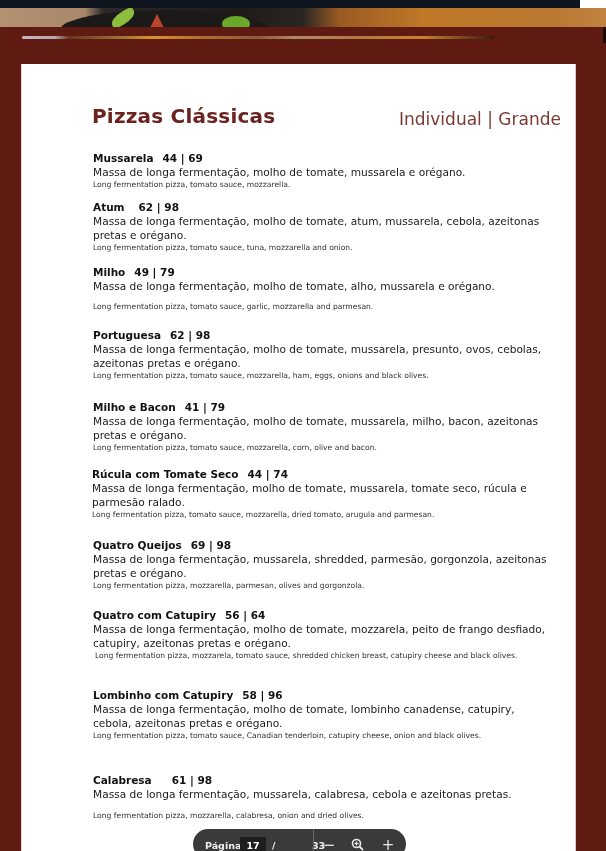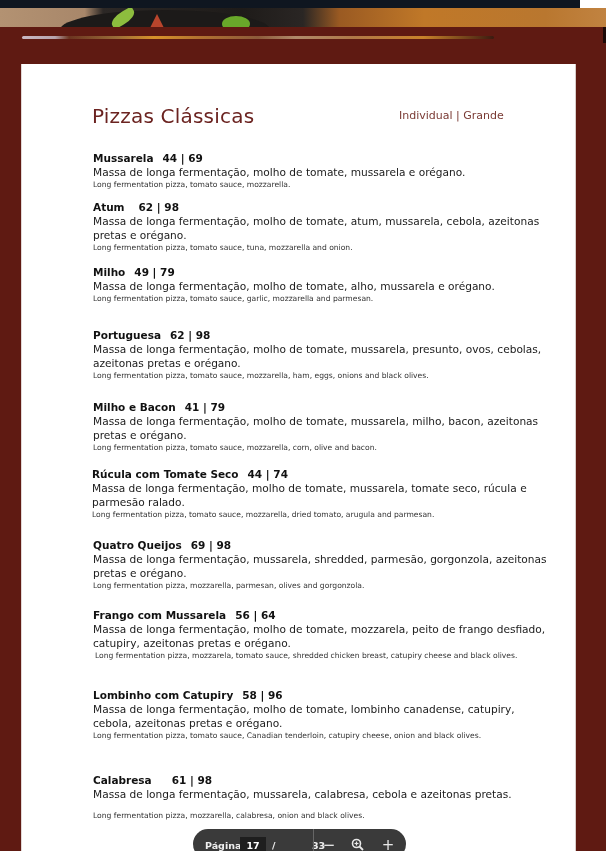--- a/index.html
+++ b/index.html
@@ -38,25 +38,25 @@
   .right-edge {
     position: absolute; right: 0; top: 27px; width: 3px; height: 16px; background: #1d0a08;
   }
   .page {
     position: absolute; left: 21px; top: 64px; width: 553px; height: 787px;
     background: #ffffff; border-left: 1px solid #e2d8d6; border-right: 1px solid #d7cdcb;
     overflow: hidden;
   }
   .section-title {
     position: absolute; left: 70px; top: 40px;
-    font-size: 20px; color: #6b2320; font-family: "DejaVu Sans", sans-serif; font-weight: normal;
+    font-size: 20px; color: #6b2320; font-family: "DejaVu Sans", sans-serif; font-weight: bold;
     letter-spacing: 0.2px;
   }
   .size-header {
-    position: absolute; left: 377px; top: 45px; font-size: 11px; color: #7a3a34;
+    position: absolute; left: 377px; top: 45px; font-size: 17px; color: #7a3a34;
   }
   .item { position: absolute; left: 71px; width: 460px; }
   .item-name { font-size: 10.5px; font-weight: bold; color: #111; line-height: 14px; white-space: pre; }
   .item-name .price { margin-left: 9px; }
   .item-desc { font-size: 10.6px; color: #1a1a1a; line-height: 14px; }
   .item-en { font-size: 7.6px; color: #333; line-height: 11px; }
 
   .pager {
     position: absolute; left: 193px; top: 829px; width: 213px; height: 30px;
     background: #3a3a3a; border-radius: 15px; color: #eee;
@@ -103,21 +103,21 @@
 
   <div class="item" style="top:136px">
     <div class="item-name"><span>Atum</span><span class="price" style="margin-left:14px">62 | 98</span></div>
     <div class="item-desc">Massa de longa fermentação, molho de tomate, atum, mussarela, cebola, azeitonas pretas e orégano.</div>
     <div class="item-en">Long fermentation pizza, tomato sauce, tuna, mozzarella and onion.</div>
   </div>
 
   <div class="item" style="top:201px">
     <div class="item-name"><span>Milho</span><span class="price">49 | 79</span></div>
     <div class="item-desc">Massa de longa fermentação, molho de tomate, alho, mussarela e orégano.</div>
-    <div class="item-en" style="">Long fermentation pizza, tomato sauce, garlic, mozzarella and parmesan.</div>
+    <div class="item-en" style="margin-top:8px">Long fermentation pizza, tomato sauce, garlic, mozzarella and parmesan.</div>
   </div>
 
   <div class="item" style="top:264px">
     <div class="item-name"><span>Portuguesa</span><span class="price">62 | 98</span></div>
     <div class="item-desc">Massa de longa fermentação, molho de tomate, mussarela, presunto, ovos, cebolas, azeitonas pretas e orégano.</div>
     <div class="item-en">Long fermentation pizza, tomato sauce, mozzarella, ham, eggs, onions and black olives.</div>
   </div>
 
   <div class="item" style="top:336px">
     <div class="item-name"><span>Milho e Bacon</span><span class="price">41 | 79</span></div>
@@ -131,35 +131,35 @@
     <div class="item-en">Long fermentation pizza, tomato sauce, mozzarella, dried tomato, arugula and parmesan.</div>
   </div>
 
   <div class="item" style="top:474px">
     <div class="item-name"><span>Quatro Queijos</span><span class="price">69 | 98</span></div>
     <div class="item-desc">Massa de longa fermentação, mussarela, shredded, parmesão, gorgonzola, azeitonas pretas e orégano.</div>
     <div class="item-en">Long fermentation pizza, mozzarella, parmesan, olives and gorgonzola.</div>
   </div>
 
   <div class="item" style="top:544px">
-    <div class="item-name"><span>Frango com Mussarela</span><span class="price">56 | 64</span></div>
+    <div class="item-name"><span>Quatro com Catupiry</span><span class="price">56 | 64</span></div>
     <div class="item-desc">Massa de longa fermentação, molho de tomate, mozzarela, peito de frango desfiado, catupiry, azeitonas pretas e orégano.</div>
     <div class="item-en" style="padding-left:2px">Long fermentation pizza, mozzarela, tomato sauce, shredded chicken breast, catupiry cheese and black olives.</div>
   </div>
 
   <div class="item" style="top:624px">
     <div class="item-name"><span>Lombinho com Catupiry</span><span class="price">58 | 96</span></div>
     <div class="item-desc">Massa de longa fermentação, molho de tomate, lombinho canadense, catupiry, cebola, azeitonas pretas e orégano.</div>
     <div class="item-en">Long fermentation pizza, tomato sauce, Canadian tenderloin, catupiry cheese, onion and black olives.</div>
   </div>
 
   <div class="item" style="top:709px">
     <div class="item-name"><span>Calabresa</span><span class="price" style="margin-left:20px">61 | 98</span></div>
     <div class="item-desc">Massa de longa fermentação, mussarela, calabresa, cebola e azeitonas pretas.</div>
-    <div class="item-en" style="margin-top:9px">Long fermentation pizza, mozzarella, calabresa, onion and black olives.</div>
+    <div class="item-en" style="margin-top:9px">Long fermentation pizza, mozzarella, calabresa, onion and dried olives.</div>
   </div>
 </div>
 
 <div class="pager">
   <span class="label">Página</span>
   <input class="page-num" type="text" value="17" style="">
   <span class="sep">/</span>
   <span class="total">33</span>
   <div class="divider"></div>
   <div class="btn minus">

